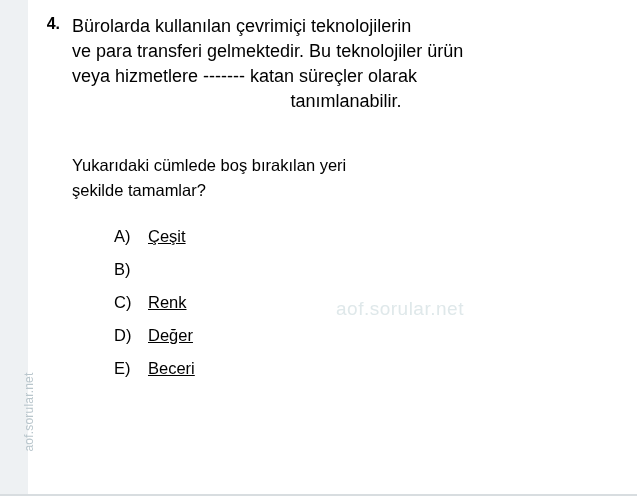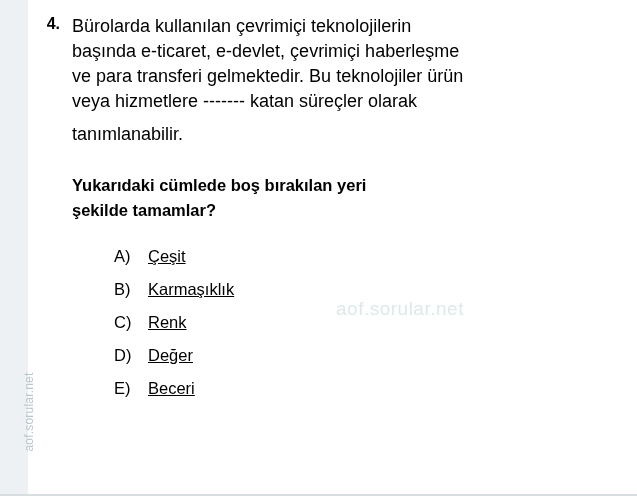--- a/index.html
+++ b/index.html
@@ -81,28 +81,27 @@
   }
 
   .stem {
     font-size: 18px;
     line-height: 25px;
     text-align: justify;
     text-justify: inter-word;
     width: 548px;
   }
   .stem .last-line {
-    text-align: left;
-    margin-top: 8px;
+    text-align: center;
   }
 
   .prompt {
-    margin-top: 26px;
+    margin-top: 39px;
     font-size: 16.5px;
-    font-weight: bold;
+    font-weight: normal;
     line-height: 25px;
     text-align: justify;
     text-justify: inter-word;
     width: 548px;
   }
   .prompt .last-line {
     text-align: left;
   }
 
   .options {
@@ -145,39 +144,37 @@
   </div>
 
   <div class="content">
 
     <div class="q-block">
       <div class="q-number">4.</div>
       <div class="q-body">
 
         <div class="stem">
           <div>Bürolarda kullanılan çevrimiçi teknolojilerin</div>
-          <div>başında e-ticaret, e-devlet, çevrimiçi haberleşme</div>
           <div>ve para transferi gelmektedir. Bu teknolojiler ürün</div>
           <div>veya hizmetlere ------- katan süreçler olarak</div>
           <div class="last-line">tanımlanabilir.</div>
         </div>
 
         <div class="prompt">
           <div>Yukarıdaki cümlede boş bırakılan yeri</div>
           <div class="last-line">şekilde tamamlar?</div>
         </div>
 
         <div class="options">
           <div class="option">
             <span class="option-letter">A)</span>
             <span class="option-text">Çeşit</span>
           </div>
           <div class="option">
             <span class="option-letter">B)</span>
-            <span class="option-text">Karmaşıklık</span>
           </div>
           <div class="option">
             <span class="option-letter">C)</span>
             <span class="option-text">Renk</span>
           </div>
           <div class="option">
             <span class="option-letter">D)</span>
             <span class="option-text">Değer</span>
           </div>
           <div class="option">

